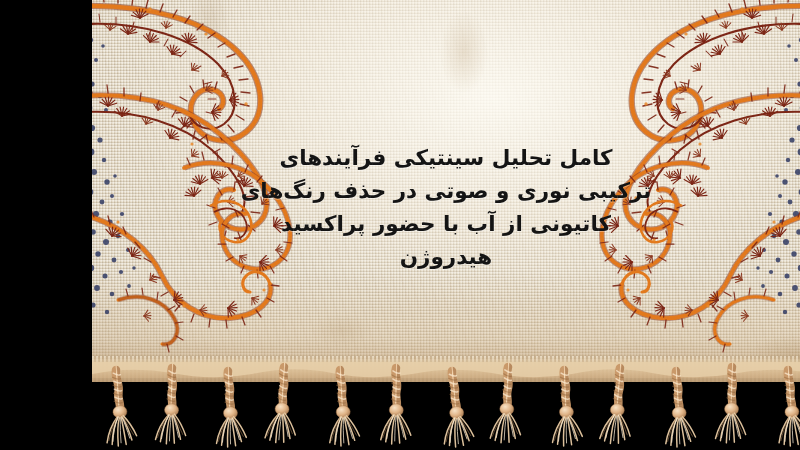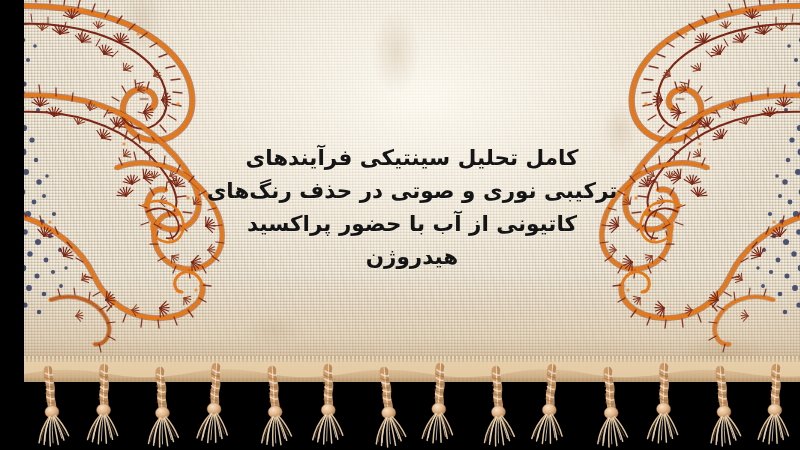--- a/index.html
+++ b/index.html
@@ -2,21 +2,21 @@
 <html lang="fa" dir="rtl"><head>
 <meta charset="utf-8">
 <title>Pateh Slide</title>
 <style>
   html,body{margin:0;padding:0;background:#000;}
   body{
     font-family:"DejaVu Sans","Liberation Sans",sans-serif;
   }
   #stage{
     position:relative;
-    width:776px;height:450px;
+    width:708px;height:450px;
     overflow:hidden;
     background:#000;
     margin-left:32px;
   }
 
   
   .backdrop{
     position:absolute;inset:0;
     background:#000000;
   }

